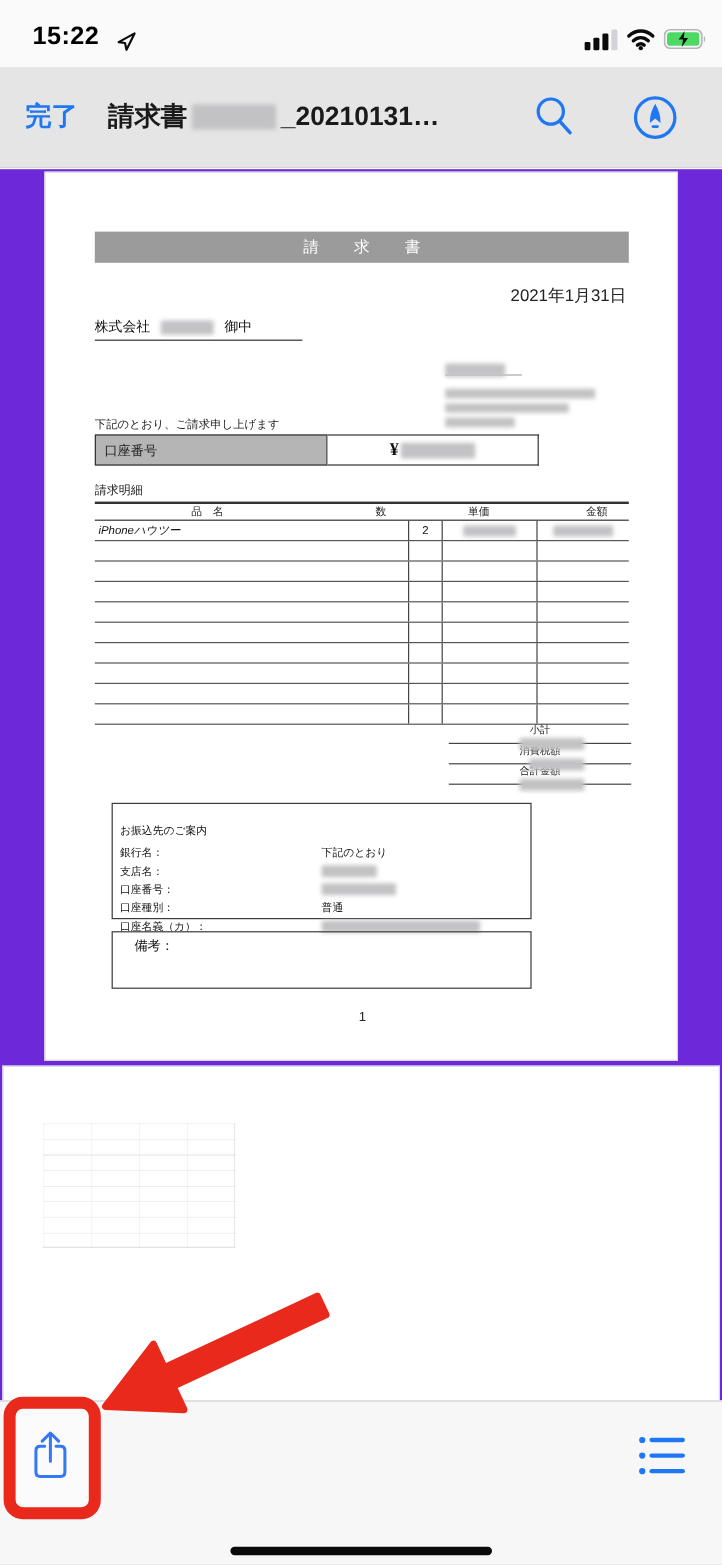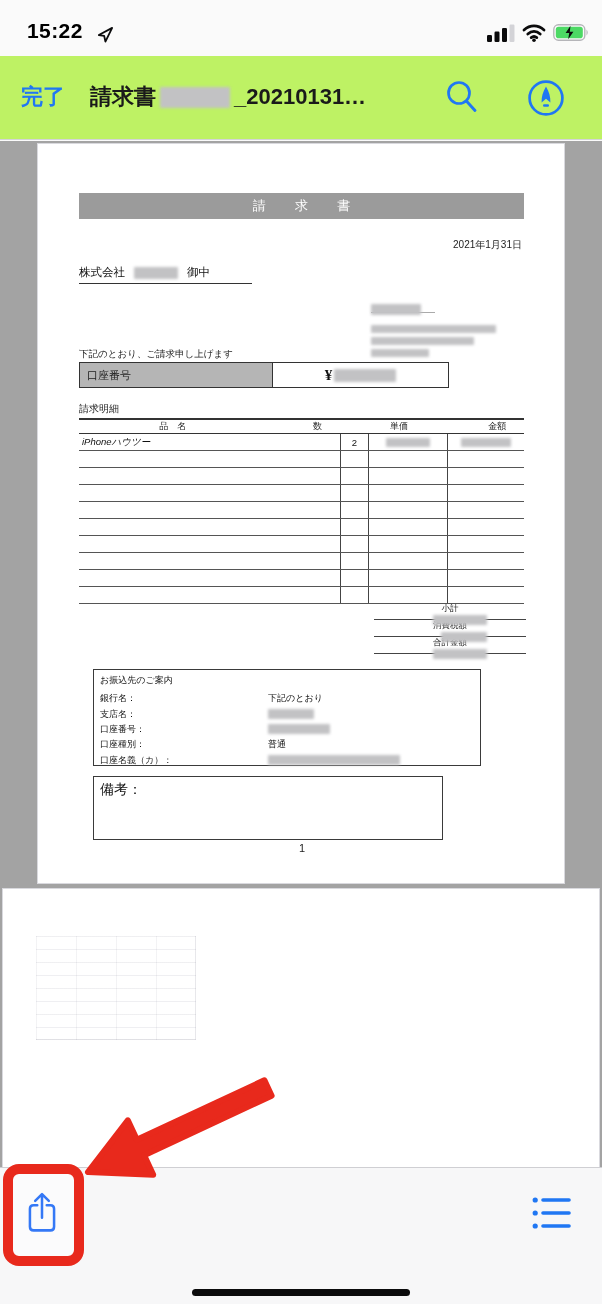--- a/index.html
+++ b/index.html
@@ -8,37 +8,37 @@
     position:relative; overflow:hidden;
     font-family:"Liberation Sans", sans-serif;
     background:#fafafa; color:#111;
   }
   
   .status-bar { position:absolute; left:0; top:0; width:602px; height:56px; background:#fafafa; }
   .time { position:absolute; left:27px; top:19px; font-size:21px; font-weight:700; letter-spacing:.4px; color:#000000; }
   .loc-icon { position:absolute; left:96px; top:25px; }
   .sb-right { position:absolute; right:12px; top:23px; display:flex; align-items:center; gap:7px; }
   
-  .nav-bar { position:absolute; left:0; top:56px; width:602px; height:84px; background:#bef264; border-bottom:1px solid #d4d4d8; }
+  .nav-bar { position:absolute; left:0; top:56px; width:602px; height:84px; background:#e5e5e5; border-bottom:1px solid #d4d4d8; }
   .done-btn { position:absolute; left:21px; top:26px; font-size:22px; font-weight:600; color:#2077F3; cursor:pointer; }
   .nav-title { position:absolute; left:90px; top:26px; font-size:22px; font-weight:600; color:#1a1a1a; white-space:nowrap; display:flex; align-items:center; }
   .nav-title .blur-name { width:70px; height:21px; margin:0 4px; }
   .icon-btn { position:absolute; top:20px; width:44px; height:44px; display:flex; align-items:center; justify-content:center; cursor:pointer; }
   .search-btn { left:440px; }
   .markup-btn { left:524px; }
   
-  .pdf-area { position:absolute; left:0; top:141px; width:602px; height:1026px; background:#a3a3a3; }
+  .pdf-area { position:absolute; left:0; top:141px; width:602px; height:1026px; background:#6d28d9; }
   .page { position:absolute; background:#fff; border:1px solid #d9d9de; }
   .page-1 { left:37px; top:2px; width:528px; height:741px; }
   .page-2 { left:2px; top:747px; width:598px; height:280px; border-bottom:none; }
   
   .doc-title-bar { position:absolute; left:41px; top:49px; width:445px; height:26px; background:#9B9B9B;
     color:#fff; font-family:"Liberation Serif", serif; font-size:13px; letter-spacing:13px; text-indent:13px;
     display:flex; align-items:center; justify-content:center; }
-  .doc-date { position:absolute; right:42px; top:94px; font-size:10px; color:#222; }
+  .doc-date { position:absolute; right:42px; top:94px; font-size:14px; color:#222; }
   .recipient { position:absolute; left:41px; top:121px; width:173px; border-bottom:1px solid #333;
     font-size:11.5px; padding-bottom:3px; display:flex; align-items:center; gap:9px; }
   .addr { position:absolute; left:333px; top:156px; }
   .addr .l1 { display:inline-block; border-bottom:1px solid #aaa; width:64px; height:13px; margin-bottom:6px; }
   .addr .row { margin-bottom:3px; height:9px; }
   .greeting { position:absolute; left:41px; top:204px; font-size:9.5px; color:#222; }
   .amount-row { position:absolute; left:41px; top:218px; width:370px; height:26px; display:flex; }
   .amount-label-cell { width:194px; background:#b5b5b5; border:1.3px solid #333; font-size:11px; color:#222;
     display:flex; align-items:center; padding-left:7px; }
   .amount-value-cell { width:176px; background:#fff; border:1.3px solid #333; border-left:none;
@@ -52,25 +52,25 @@
   .c1 { width:262px; padding-left:3px; display:flex; align-items:center; border-right:1px solid #444; }
   .c2 { width:28px; display:flex; align-items:center; justify-content:center; border-right:1px solid #444; }
   .c3 { width:79px; display:flex; align-items:center; justify-content:center; border-right:1px solid #444; }
   .c4 { width:76px; display:flex; align-items:center; justify-content:center; }
   .t-head .c1, .t-head .c2, .t-head .c3 { border-right:none; }
   .item-name { font-style:italic; }
   .summary { position:absolute; left:336px; top:459px; width:152px; font-size:8.5px; }
   .s-row { display:flex; height:17px; border-bottom:1px solid #444; align-items:center;flex-direction:column; }
   .s-label { width:74px; text-align:center; }
   .s-value { width:78px; display:flex; justify-content:flex-end; padding-right:2px; }
-  .bank-box { position:absolute; left:55px; top:525px; width:388px; height:97px; border:1.5px solid #3a3a3a; padding:4px 6px; }
+  .bank-box { position:absolute; left:55px; top:525px; width:350px; height:97px; border:1.5px solid #3a3a3a; padding:16px 6px; }
   .bank-title { font-size:9px; margin-bottom:4px; }
   .b-row { display:flex; height:15.4px; align-items:center; font-size:9px; }
   .b-label { width:168px; }
-  .notes-box { position:absolute; left:55px; top:632px; width:350px; height:64px; border:1.5px solid #3a3a3a; padding:4px 6px; font-size:14px; }
+  .notes-box { position:absolute; left:55px; top:632px; width:350px; height:48px; border:1.5px solid #3a3a3a; padding:4px 18px; font-size:11px; }
   .page-num { position:absolute; left:0; top:698px; width:528px; text-align:center; font-size:11px; color:#222; }
   
   .faint-grid { position:absolute; left:33px; top:47px; width:160px; height:104px;
     background:
       repeating-linear-gradient(to bottom, rgba(100,100,125,.10) 0 1px, transparent 1px 13px),
       repeating-linear-gradient(to right, rgba(100,100,125,.08) 0 1px, transparent 1px 40px);
     border-right:1px solid rgba(100,100,125,.08); border-bottom:1px solid rgba(100,100,125,.10); }
   
   .redacted { display:inline-block; background:#c2c2c4; filter:blur(1.7px); border-radius:1px; vertical-align:middle; }
   

